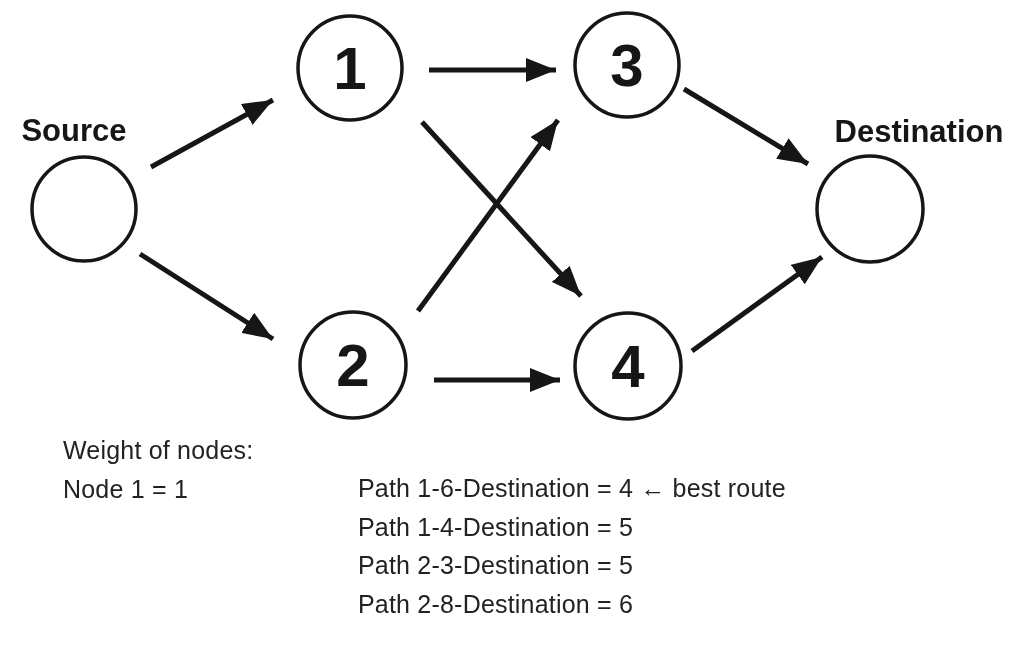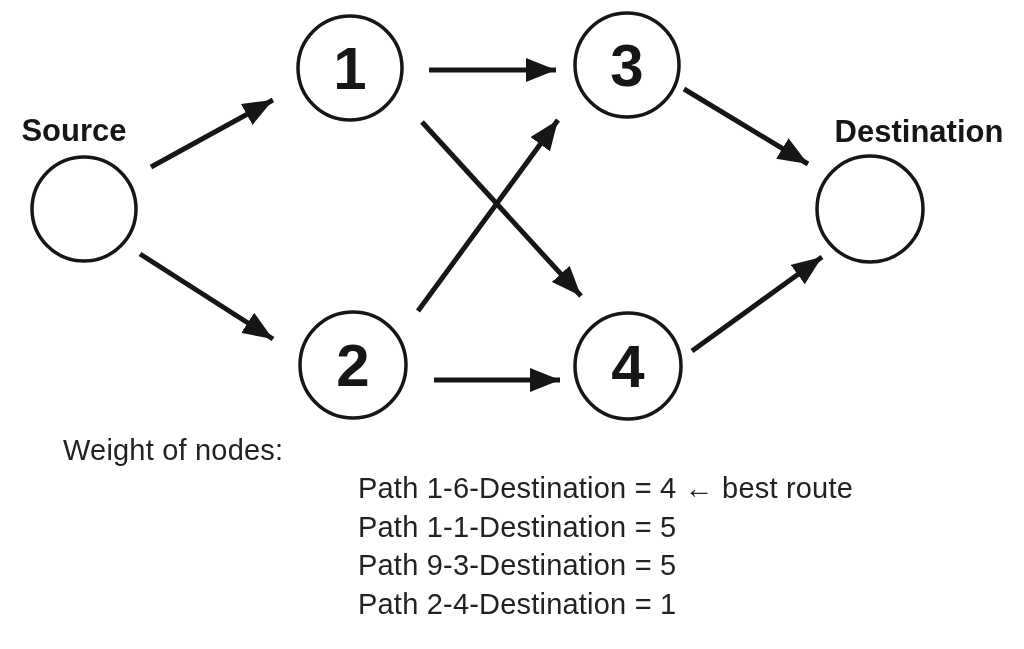--- a/index.html
+++ b/index.html
@@ -6,21 +6,21 @@
   .canvas{
     position:relative;width:1024px;height:649px;background:#ffffff;
     font-family:"Liberation Sans",sans-serif;overflow:hidden;
   }
   svg.graph{position:absolute;left:0;top:0;width:1024px;height:649px;}
   .edge{stroke:#161616;stroke-width:5;stroke-linecap:butt;}
   .node-circle{fill:#ffffff;stroke:#161616;stroke-width:3.5;}
   .node-number{font-family:"Liberation Sans",sans-serif;font-size:60px;font-weight:bold;fill:#161616;text-anchor:middle;}
   .node-caption{font-family:"Liberation Sans",sans-serif;font-size:31px;font-weight:bold;fill:#161616;text-anchor:middle;}
   .legend-col{
-    position:absolute;color:#222222;font-size:29px;line-height:38.5px;
+    position:absolute;color:#222222;font-size:25px;line-height:38.5px;
     white-space:nowrap;letter-spacing:0.2px;
   }
   .legend-col .line{height:38.5px;}
   .col-weights{left:63px;top:431px;}
   .col-paths{left:358px;top:469px;}
 </style>
 </head>
 <body>
 
 <div class="canvas">
@@ -52,22 +52,23 @@
         <text x="627" y="86" class="node-number">3</text>
         <circle cx="628" cy="366" r="53" class="node-circle"></circle>
         <text x="628" y="387" class="node-number">4</text>
         <circle cx="870" cy="209" r="53" class="node-circle"></circle>
         <text x="919" y="142" class="node-caption">Destination</text>
       </g>
   </svg>
 
   <div class="legend-col col-weights">
     <div class="line">Weight of nodes:</div>
+    <div class="line">Node 1 = 1</div>
   </div>
 
   <div class="legend-col col-paths">
     <div class="line">Path 1-6-Destination = 4 ← best route</div>
-    <div class="line">Path 1-1-Destination = 5</div>
-    <div class="line">Path 9-3-Destination = 5</div>
-    <div class="line">Path 2-4-Destination = 1</div>
+    <div class="line">Path 1-4-Destination = 5</div>
+    <div class="line">Path 2-3-Destination = 5</div>
+    <div class="line">Path 2-8-Destination = 6</div>
   </div>
 
 </div>
 
 </body></html>

